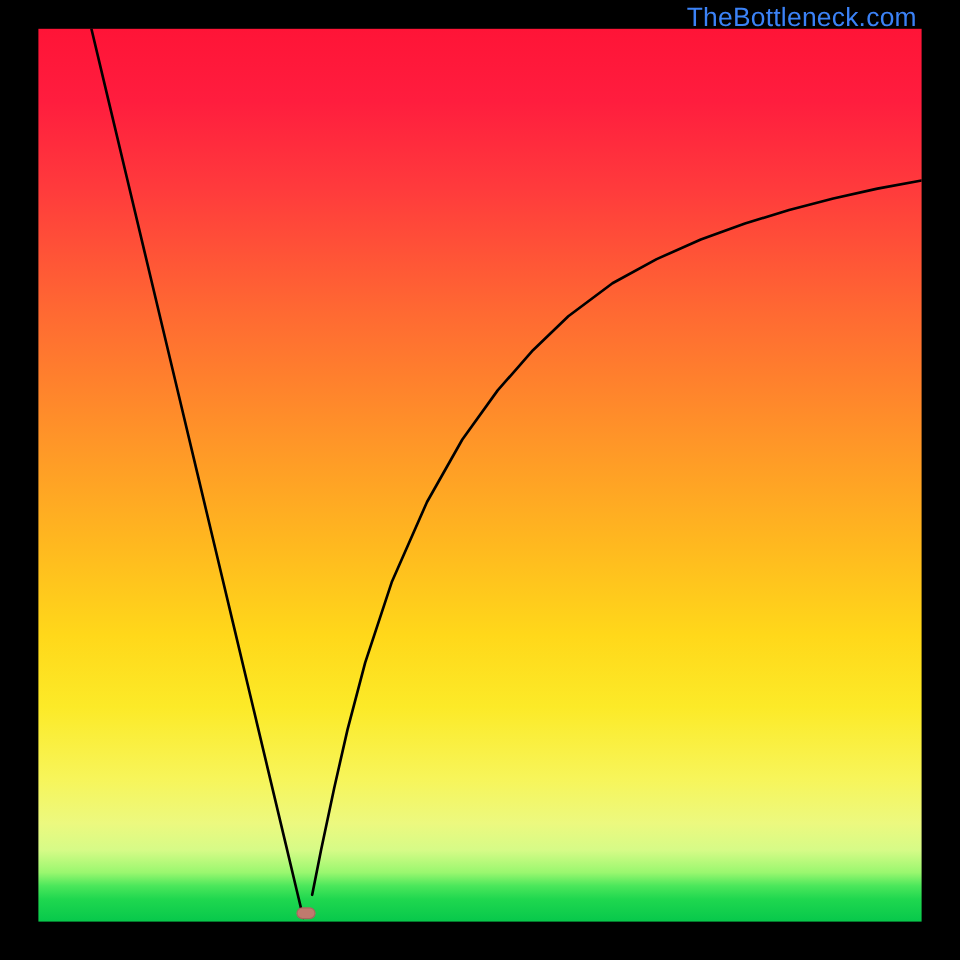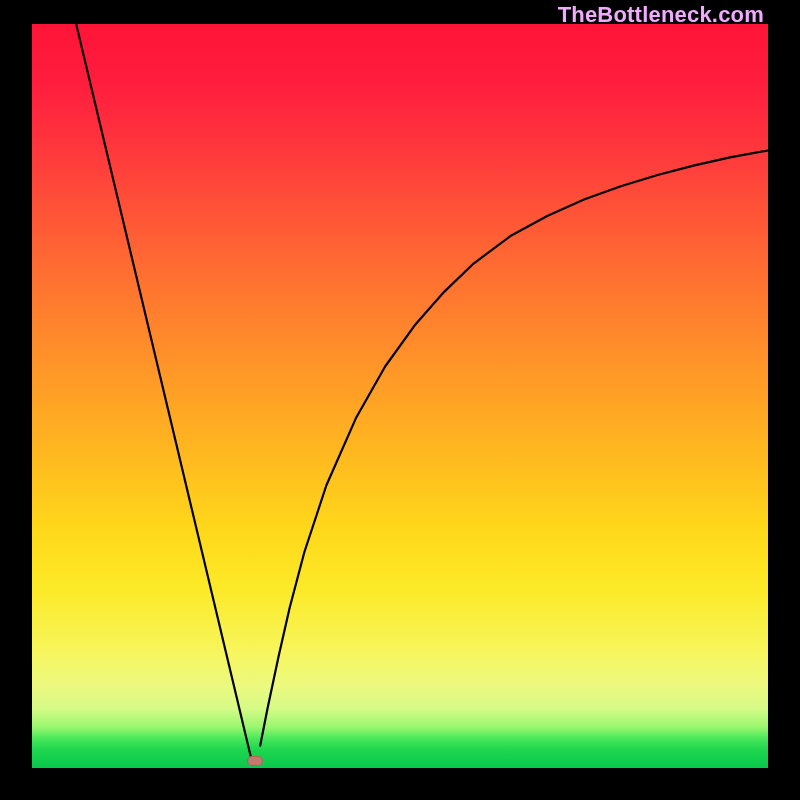--- a/index.html
+++ b/index.html
@@ -14,23 +14,23 @@
   .outer {
     position: relative;
     width: 800px;
     height: 800px;
     background: #000;
   }
   .watermark {
     position: absolute;
     top: 2px;
     right: 36px;
-    color: #f0abfc;
+    color: #3b82f6;
     font-size: 22px;
-    font-weight: 700;
+    font-weight: 400;
     letter-spacing: 0.2px;
     z-index: 10;
   }
   .plot-area {
     position: absolute;
     left: 32px;
     top: 24px;
     width: 736px;
     height: 744px;
     

